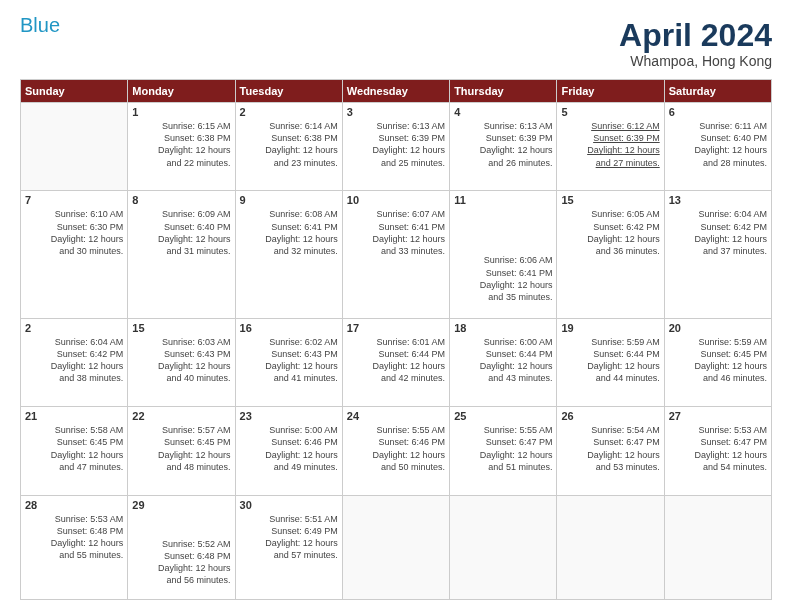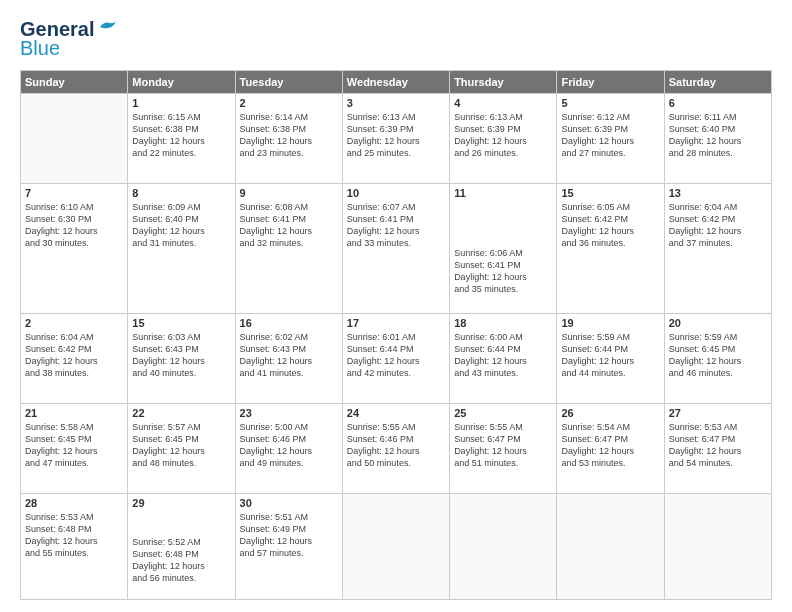--- a/index.html
+++ b/index.html
@@ -40,21 +40,21 @@
     .location-title {
       font-size: 14px;
       color: #444;
     }
     .calendar-table {
       width: 100%;
       border-collapse: collapse;
       flex: 1;
     }
     .calendar-table th {
-      background-color: #737373;
+      background-color: #7f1d1d;
       color: #fff;
       font-size: 11px;
       font-weight: bold;
       padding: 5px 4px;
       text-align: left;
       border: 1px solid #ccc;
     }
     .calendar-table td {
       border: 1px solid #ccc;
       vertical-align: top;
@@ -68,41 +68,37 @@
       font-size: 11px;
       font-weight: bold;
       color: #333;
       display: block;
       margin-bottom: 2px;
     }
     .day-info {
       font-size: 9px;
       color: #444;
       line-height: 1.35;
+      text-align: right;
     }
     .empty-cell {
       background: #f9f9f9;
     }
   </style>
 </head>
 <body>
 
 <div class="page">
   <div class="header">
     <div class="logo">
-      <div style="display:flex;align-items:center;">
-        <span style="font-size:20px;font-weight:bold;color:#1a3a5c;">General</span>
-        <svg width="22" height="18" viewBox="0 0 22 18" style="margin-left:2px;margin-top:-4px;">
-          <path d="M4 8 Q8 2 14 4 Q18 5 20 2 Q18 8 12 9 Q8 10 4 8Z" fill="#2196c4"></path>
-          <path d="M14 4 Q16 6 18 5" stroke="#2196c4" stroke-width="1" fill="none"></path>
-        </svg>
-      </div>
       <span style="font-size:20px;font-weight:normal;color:#2196c4;margin-top:-4px;">Blue</span>
     </div>
     <div class="title-block">
+      <div class="month-title">April 2024</div>
+      <div class="location-title">Whampoa, Hong Kong</div>
     </div>
   </div>
 
   <table class="calendar-table">
     <thead>
       <tr>
       <th>Sunday</th>
           <th>Monday</th>
           <th>Tuesday</th>
           <th>Wednesday</th>
@@ -137,21 +133,21 @@
           </td>
           <td>
             <span class="day-number">4</span>
             <div class="day-info" style="white-space: pre-line;">Sunrise: 6:13 AM
 Sunset: 6:39 PM
 Daylight: 12 hours
 and 26 minutes.</div>
           </td>
           <td>
             <span class="day-number">5</span>
-            <div class="day-info" style="white-space: pre-line;">Sunrise: 6:12 AM
+            <div class="day-info" style="white-space: pre-line; text-decoration: underline;">Sunrise: 6:12 AM
 Sunset: 6:39 PM
 Daylight: 12 hours
 and 27 minutes.</div>
           </td>
           <td>
             <span class="day-number">6</span>
             <div class="day-info" style="white-space: pre-line;">Sunrise: 6:11 AM
 Sunset: 6:40 PM
 Daylight: 12 hours
 and 28 minutes.</div>

